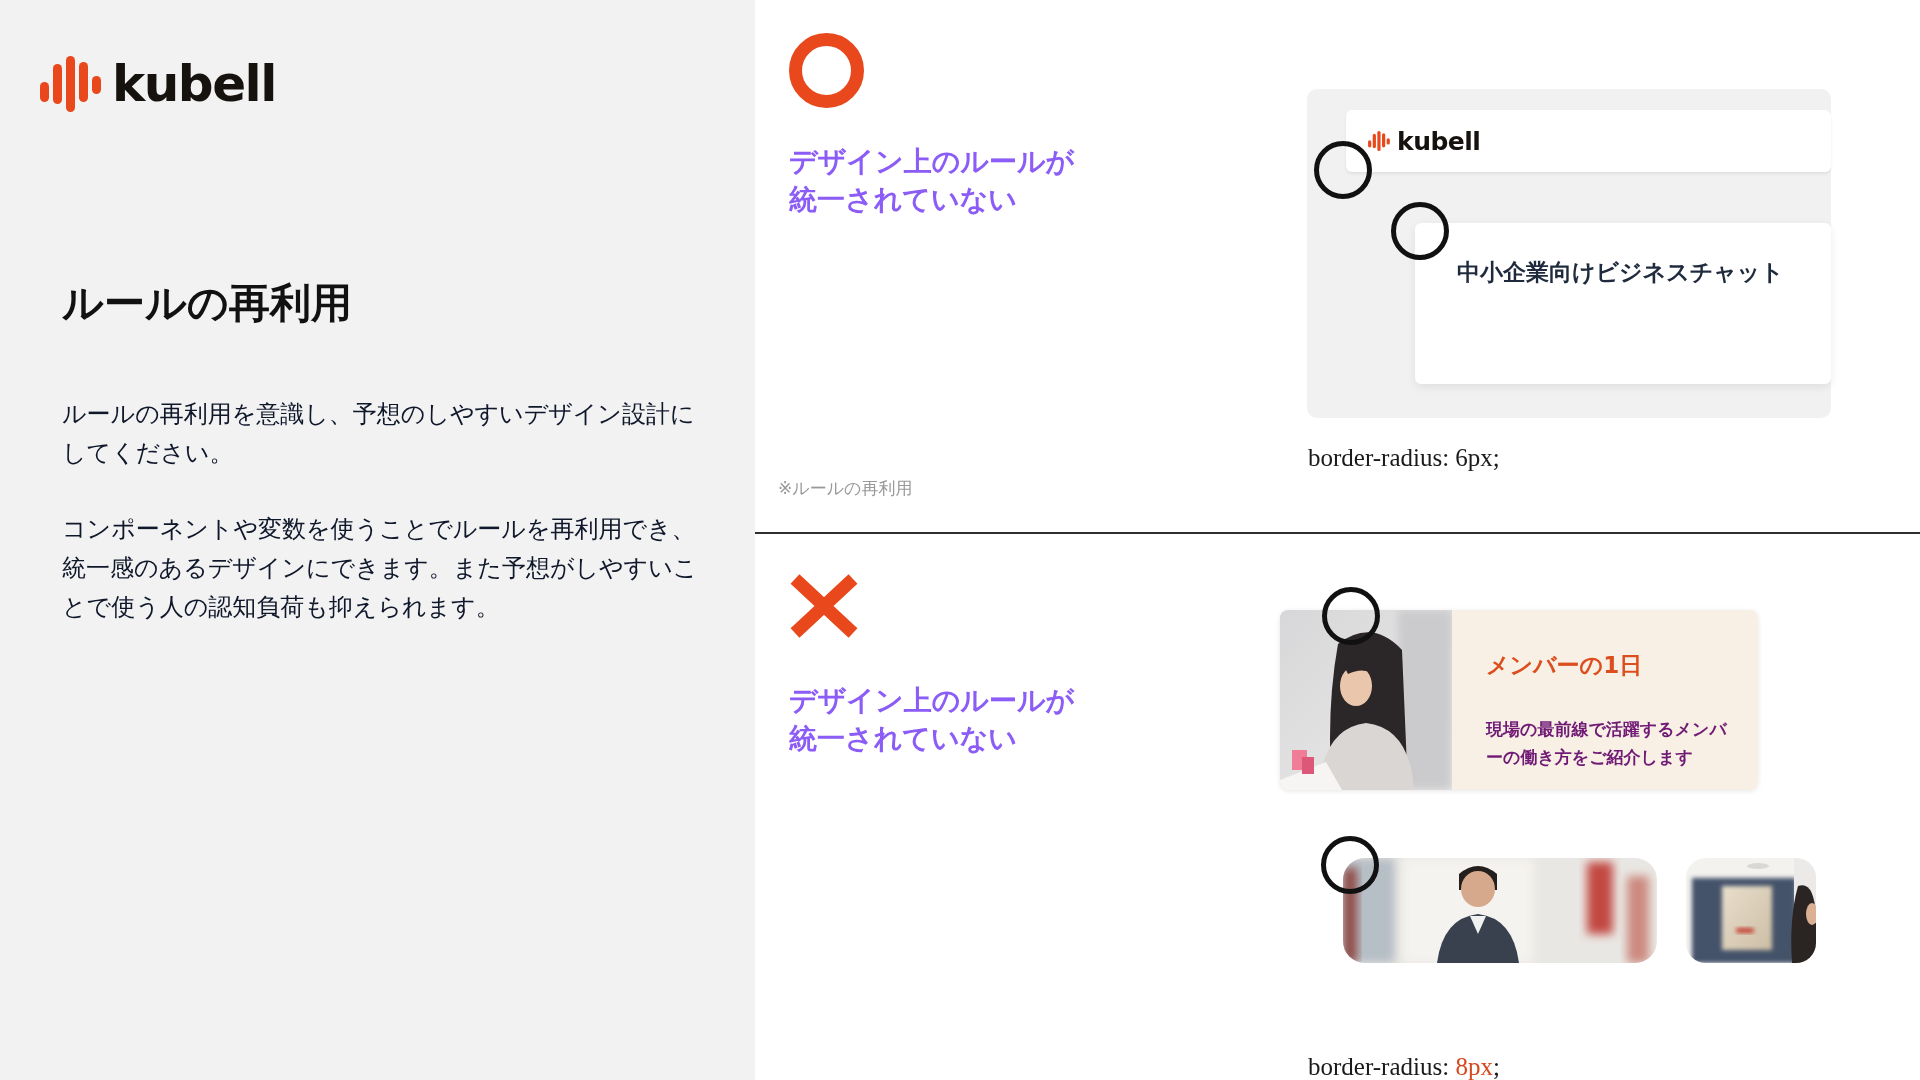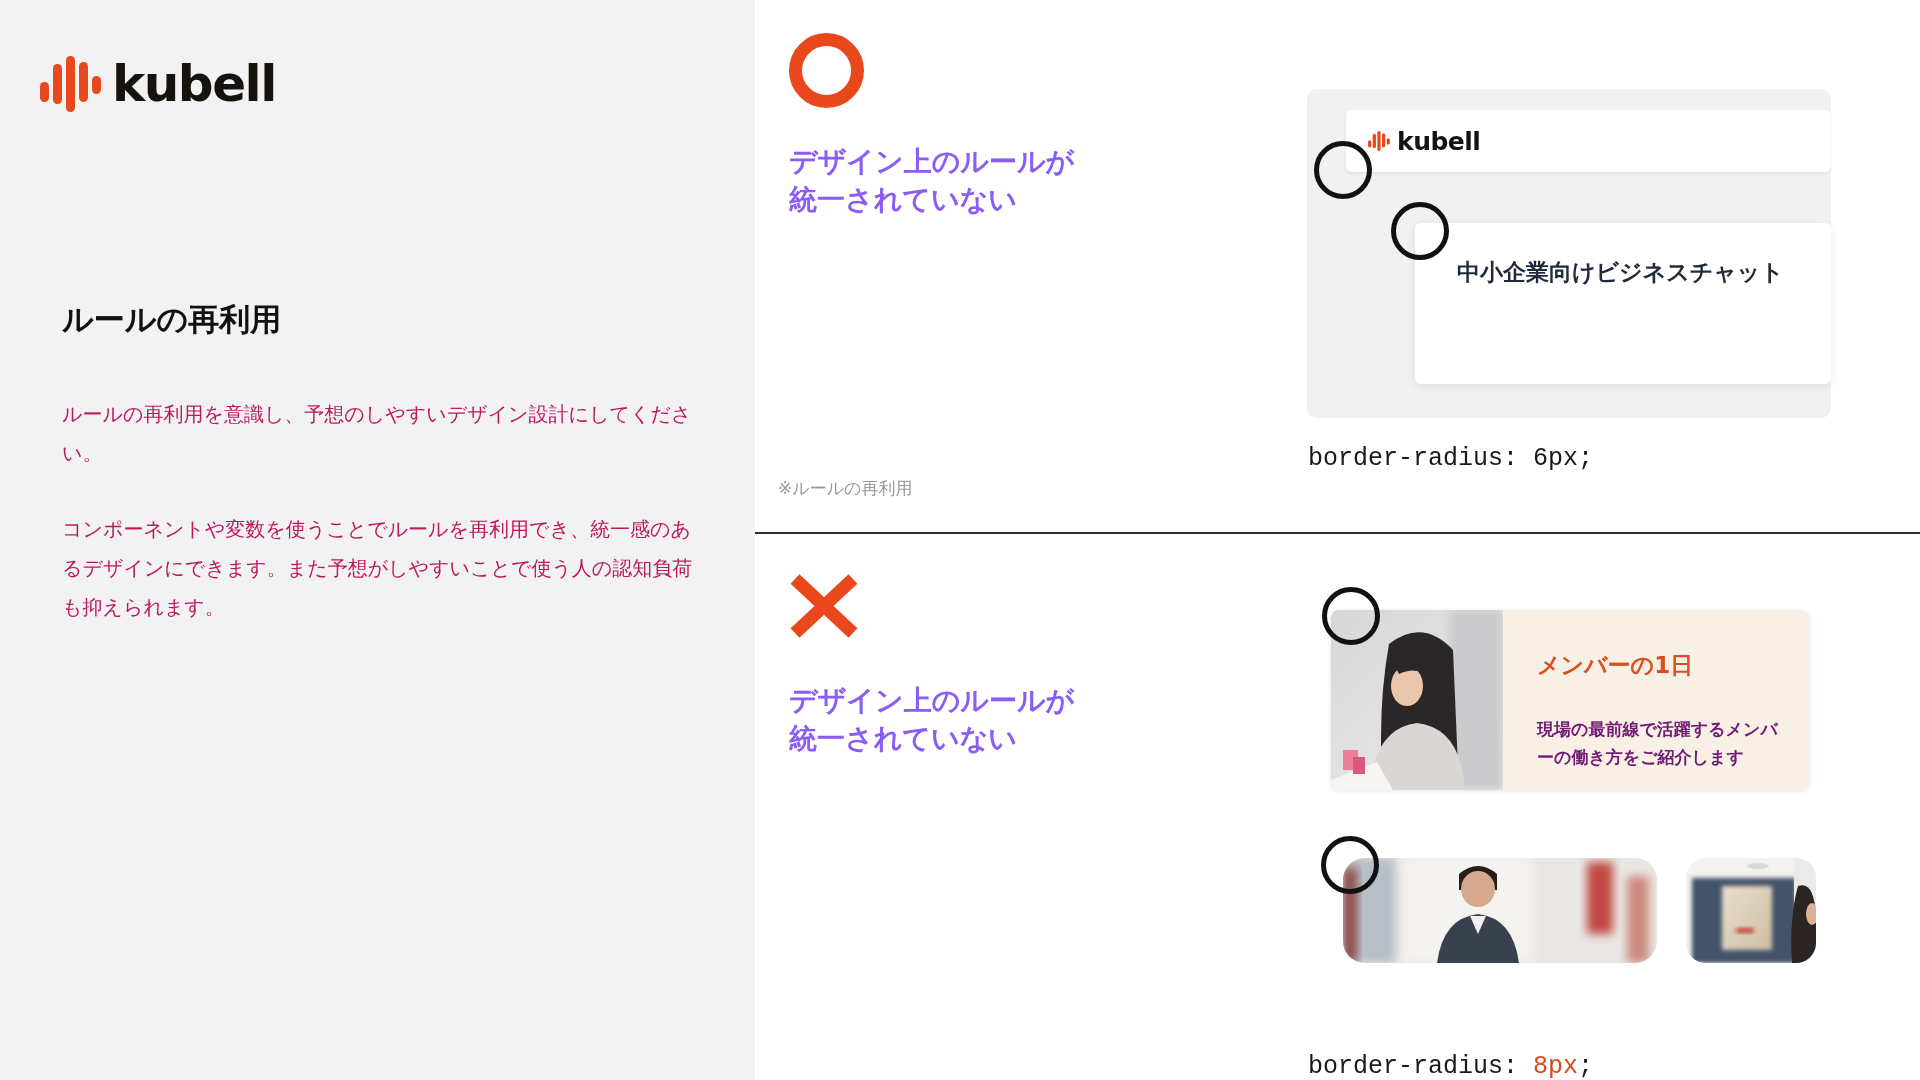--- a/index.html
+++ b/index.html
@@ -14,22 +14,22 @@
   }
   *{margin:0;padding:0;box-sizing:border-box;}
   html,body{width:1920px;height:1080px;background:#fff;overflow:hidden;}
   body{font-family:"DejaVu Sans","Liberation Sans",sans-serif;color:var(--text-dark);}
   .abs{position:absolute;}
 
   
   .sidebar{left:0;top:0;width:755px;height:1080px;background:var(--sidebar-bg);}
   .logo{left:40px;top:55px;display:flex;align-items:center;gap:8px;}
   .logo-text{font-size:50px;font-weight:700;letter-spacing:-1.5px;color:#16130F;}
-  .page-title{left:62px;top:276px;font-size:31px;font-weight:700;color:#111;margin-top:23px;}
-  .intro{left:62px;top:395px;width:636px;font-size:20px;line-height:39px;color:#be185d;}
+  .page-title{left:62px;top:276px;font-size:41px;font-weight:700;color:#111;}
+  .intro{left:62px;top:395px;width:636px;font-size:24px;line-height:39px;color:#0f172a;}
   .intro p + p{margin-top:37px;}
 
   
   .good-ring{left:789px;top:33px;width:75px;height:75px;border:13px solid var(--accent);border-radius:50%;}
   .section-label{font-size:28px;font-weight:700;line-height:38px;color:#8b5cf6;}
   .good-label{left:789px;top:143px;}
   .bad-label{left:789px;top:682px;}
   .xmark{left:786px;top:571px;}
   .note{left:778px;top:477px;font-size:17px;color:var(--note-gray);}
 
@@ -43,29 +43,29 @@
   .tagline{left:42px;top:34px;font-size:23px;font-weight:700;color:var(--navy);}
   .brand-row{left:36px;top:76px;display:flex;align-items:center;gap:12px;}
   .brand-text{font-size:55px;font-weight:700;letter-spacing:-1px;color:var(--navy);}
 
   .ann-circle{width:58px;height:58px;border:5px solid #111;border-radius:50%;background:transparent;}
   .c1{left:1314px;top:141px;}
   .c2{left:1391px;top:202px;}
   .c3{left:1322px;top:587px;}
   .c4{left:1321px;top:836px;}
 
-  .code{font-family:Liberation Mono, monospace;font-size:25px;color:#1A1A1A;white-space:pre;}
+  .code{font-family:Liberation Serif, serif;font-size:25px;color:#1A1A1A;white-space:pre;}
   .code-good{left:1308px;top:444px;}
   .code-bad{left:1308px;top:984px;line-height:33px;}
   .code-val{color:var(--code-value);}
 
   .divider{left:755px;top:532px;width:1165px;height:2px;background:#2E2E2E;}
 
   
-  .member-card{left:1331px;top:610px;width:478px;height:180px;border-radius:8px;overflow:hidden;
+  .member-card{left:1280px;top:610px;width:478px;height:180px;border-radius:8px;overflow:hidden;
                box-shadow:0 1px 5px rgba(0,0,0,.10);display:flex;}
   .member-photo{width:172px;height:180px;flex:none;}
   .member-body{flex:1;background:var(--beige);position:relative;}
   .member-title{position:absolute;left:34px;top:40px;font-size:23px;font-weight:700;color:#DD4E1E;}
   .member-text{position:absolute;left:34px;top:84px;font-size:17px;line-height:28px;font-weight:700;color:#701a75;margin-top:21px;}
   .photo-a{left:1343px;top:858px;width:314px;height:105px;border-radius:22px;overflow:hidden;}
   .photo-b{left:1686px;top:858px;width:130px;height:105px;border-radius:20px;overflow:hidden;}
   .photo-a svg,.photo-b svg,.member-photo svg{display:block;width:100%;height:100%;}
 </style>
 </head>

